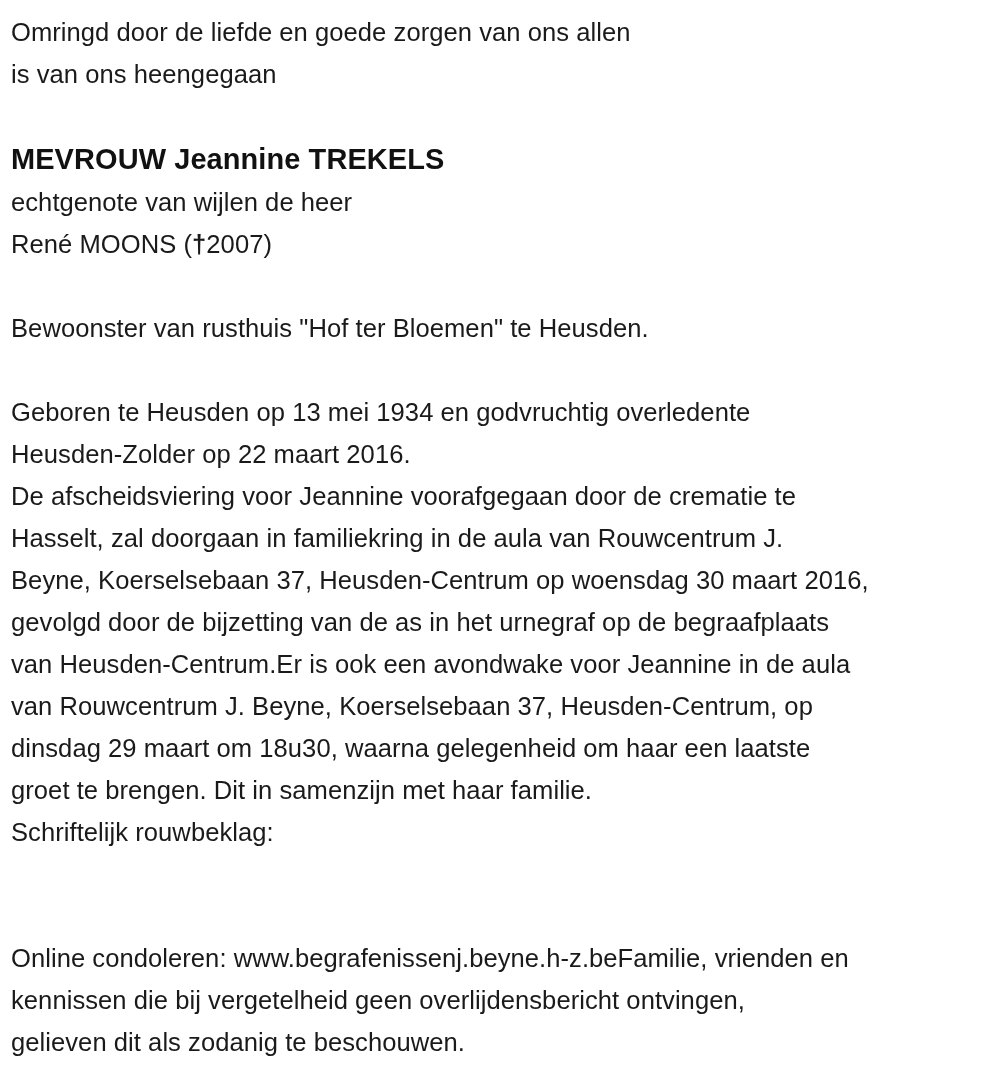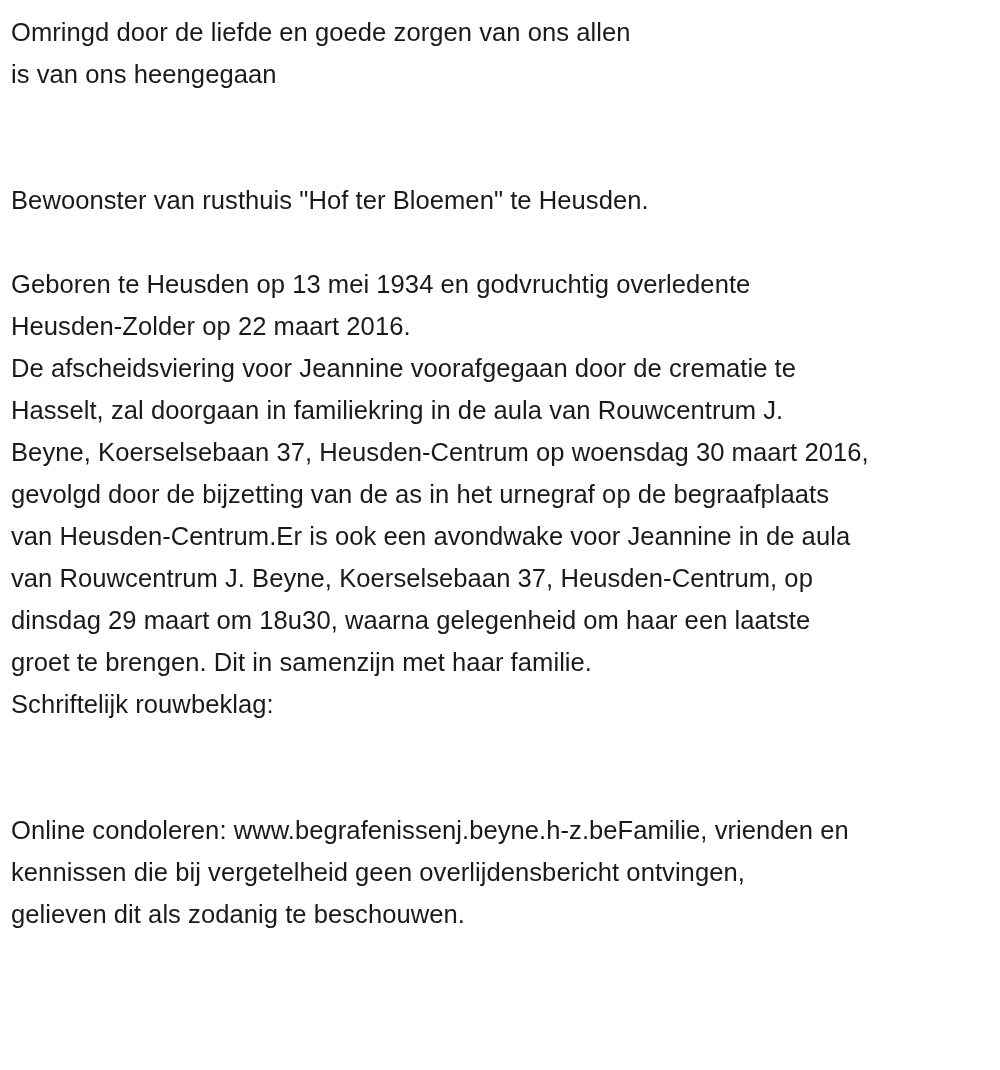--- a/index.html
+++ b/index.html
@@ -71,20 +71,25 @@
 
 <div class="notice">
 
   <div class="block">
     <div class="line">Omringd door de liefde en goede zorgen van ons allen</div>
     <div class="line">is van ons heengegaan</div>
   </div>
 
   <div class="spacer"></div>
 
+  <div class="block">
+    <div class="deceased-name">MEVROUW Jeannine TREKELS</div>
+    <div class="line">echtgenote van wijlen de heer</div>
+    <div class="line"><span>René MOONS (</span><span class="dagger">†</span><span>2007</span><span>)</span></div>
+  </div>
 
   <div class="spacer"></div>
 
   <div class="block">
     <div class="line">Bewoonster van rusthuis "Hof ter Bloemen" te Heusden.</div>
   </div>
 
   <div class="spacer"></div>
 
   <div class="block">

